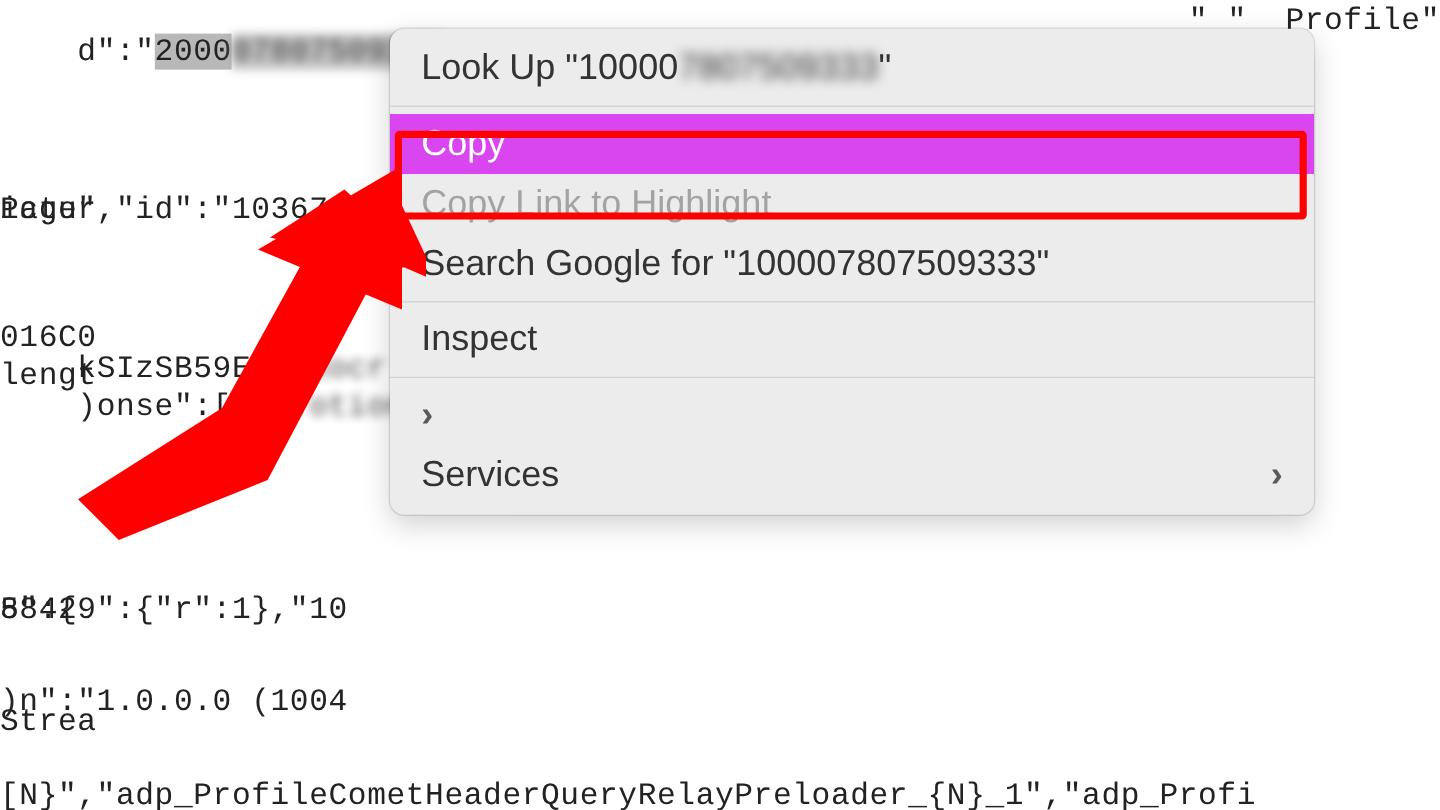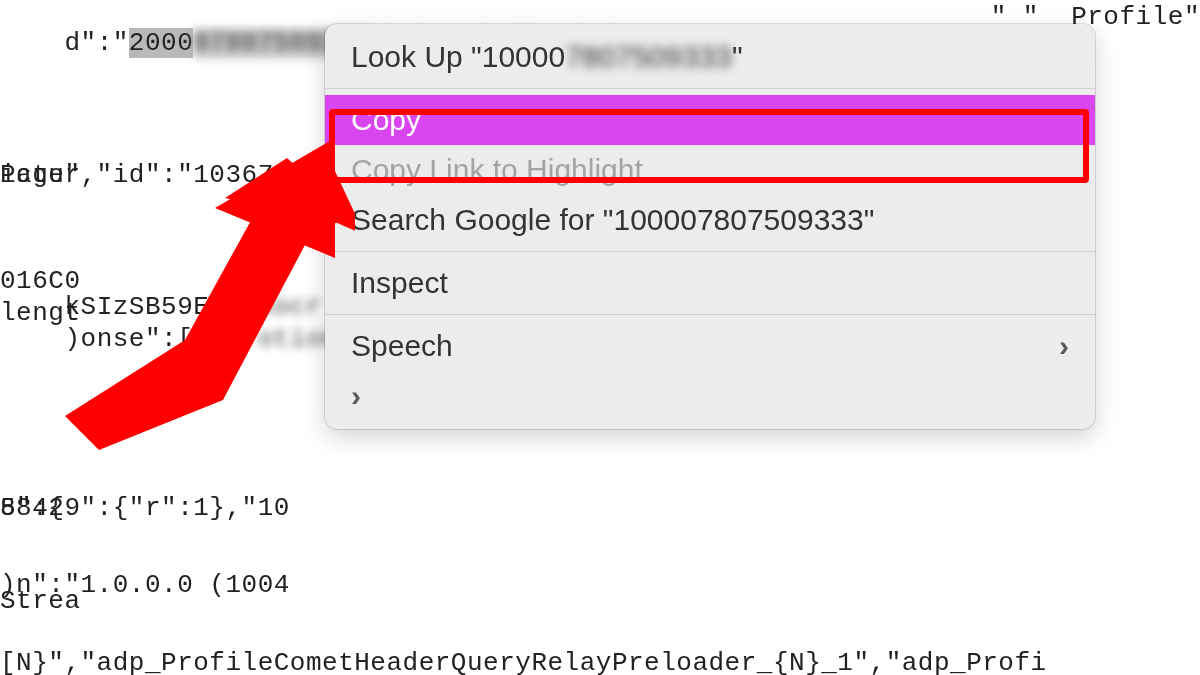--- a/index.html
+++ b/index.html
@@ -158,26 +158,26 @@
   </div>
   <div class="menu-item">
     <span>Search Google for "100007807509333"</span>
   </div>
   <div class="menu-sep"></div>
   <div class="menu-item">
     <span>Inspect</span>
   </div>
   <div class="menu-sep"></div>
   <div class="menu-item">
-    <span>Speech</span>
     <span class="right">
         <span class="chevron">›</span>
       </span>
   </div>
   <div class="menu-item">
+    <span>Services</span>
     <span class="right">
         <span class="chevron">›</span>
       </span>
   </div>
 </div>
 
 <div class="red-border"></div>
 
 <svg class="arrow" viewBox="0 0 300 310">
   <defs></defs>

